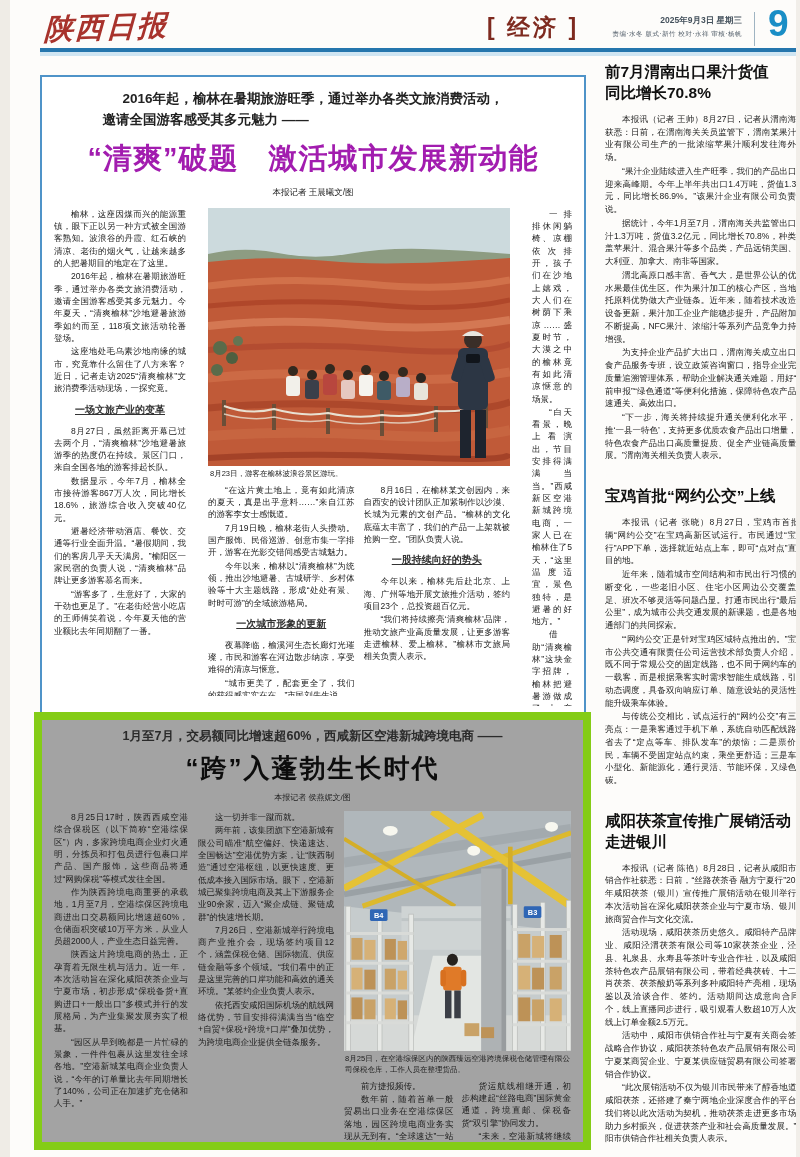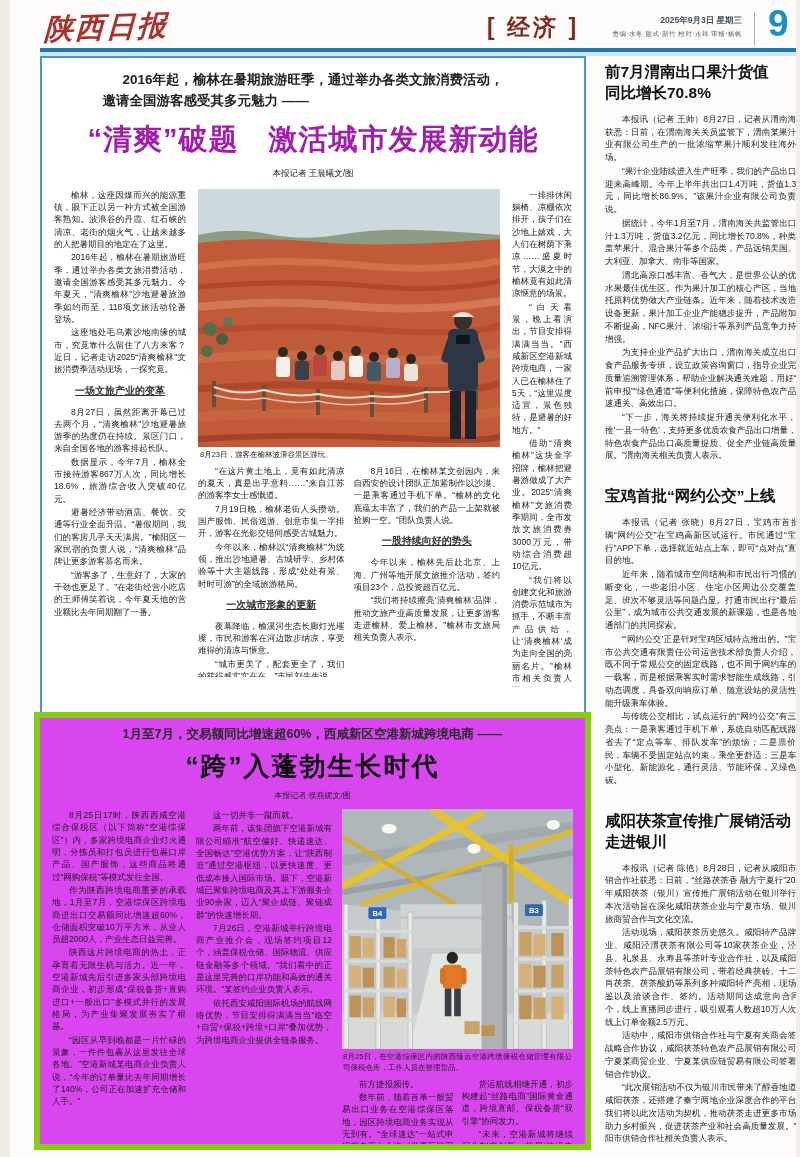--- a/index.html
+++ b/index.html
@@ -22,48 +22,48 @@
   .blue-band { position:absolute; left:30px; top:48px; width:758px; height:8px;
                background:linear-gradient(#2576ad 0 45%, #cfe5f2 45% 100%); }
 
   
   .body-col p { font-size:8.5px; line-height:1.45; color:#1c1c1c; text-align:justify;
                 text-indent:2em; margin-bottom:1px; }
   .subhead { text-align:center; font-size:10px; font-weight:bold; color:#333; margin:8px 0;text-decoration:underline; }
   .caption { font-size:7.5px; line-height:1.45; color:#222; text-align:justify; }
 
   
-  .top-box { position:absolute; left:30px; top:56px; width:546px; height:720px;
+  .top-box { position:absolute; left:30px; top:75px; width:546px; height:720px;
              border:2px solid #4f93c8; background:#fff; padding:12px 8px 6px; overflow:hidden; }
   .kicker { width:80%; margin:0 auto; font-size:13.5px; font-weight:bold; color:#222; line-height:1.55; }
   .kicker .k1 { display:block; text-align:center; }
   .kicker .k2 { display:block; text-align:left; }
   .top-headline { text-align:center; font-size:29px; font-weight:900; color:#a21caf;
                   letter-spacing:1px; margin-top:8px; }
   .byline { text-align:center; font-size:8.5px; color:#222; margin-top:8px; }
-  .top-columns { display:flex; gap:12px; margin-top:9px; height:498px; overflow:hidden; padding:0 4px; }
+  .top-columns { display:flex; gap:22px; margin-top:9px; height:498px; overflow:hidden; padding:0 4px; }
   .tcol1 { width:132px; overflow:hidden; }
   .tmid  { width:302px; flex:none; }
   .tcol4 { flex:1; overflow:hidden; }
   .photo-frame1 { width:302px; height:258px; overflow:hidden; }
   .tmid .caption { margin:3px 2px 4px; }
   .tmid-cols { display:flex; gap:9px; height:212px; overflow:hidden; }
   .tmid-cols .c { flex:1; overflow:hidden; }
 
   
   .sidebar { position:absolute; left:595px; top:62px; width:200px; height:1095px; overflow:hidden; }
   .side-article { margin-bottom:24px; }
   .side-title { font-size:15.5px; font-weight:900; color:#101010; line-height:1.35;
                 white-space:pre-line; margin-bottom:9px; }
   .side-article p { font-size:8.5px; line-height:1.5; color:#1c1c1c; text-align:justify;
                     text-indent:2em; margin-bottom:1px; }
 
   
   .bottom-box { position:absolute; left:24px; top:712px; width:557px; height:438px;
-                border:6px solid #84cc16; background:#d946ef; padding:8px 10px 4px; overflow:hidden; }
+                border:8px solid #84cc16; background:#a3a3a3; padding:8px 10px 4px; overflow:hidden; }
   .b-kicker { text-align:center; font-size:12.5px; font-weight:bold; color:#2a2a2a; }
   .b-headline { text-align:center; font-size:26px; font-weight:900; color:#0d0d0d;
                 letter-spacing:2px; margin-top:6px; }
   .b-byline { text-align:center; font-size:8px; color:#222; margin-top:6px; }
   .b-columns { display:flex; gap:10px; margin-top:8px; height:352px; overflow:hidden; padding:0 2px; }
   .bcol1 { width:134px; overflow:hidden; }
   .bcol2 { width:136px; overflow:hidden; }
   .bright { flex:1; display:flex; flex-direction:column; overflow:hidden; }
   .photo-frame2 { width:100%; height:240px; overflow:hidden; }
   .bright .caption { margin:3px 1px 4px; }
@@ -180,21 +180,21 @@
                 <p>今年以来，榆林以“清爽榆林”为统领，推出沙地避暑、古城研学、乡村体验等十大主题线路，形成“处处有景、时时可游”的全域旅游格局。</p>
               </div>
             <div class="subhead">一次城市形象的更新</div>
             <div>
                 <p>夜幕降临，榆溪河生态长廊灯光璀璨，市民和游客在河边散步纳凉，享受难得的清凉与惬意。</p>
                 <p>“城市更美了，配套更全了，我们的获得感实实在在。”市民刘先生说。</p>
               </div>
           </div>
           <div class="c body-col">
             <div>
-                <p>8月16日，在榆林某文创园内，来自西安的设计团队正加紧制作以沙漠、一是乘客通过手机下单。“榆林的文化底蕴太丰富了，我们的产品一上架就被抢购一空。”团队负责人说。</p>
+                <p>8月16日，在榆林某文创园内，来自西安的设计团队正加紧制作以沙漠、长城为元素的文创产品。“榆林的文化底蕴太丰富了，我们的产品一上架就被抢购一空。”团队负责人说。</p>
               </div>
             <div class="subhead">一股持续向好的势头</div>
             <div>
                 <p>今年以来，榆林先后赴北京、上海、广州等地开展文旅推介活动，签约项目23个，总投资超百亿元。</p>
                 <p>“我们将持续擦亮‘清爽榆林’品牌，推动文旅产业高质量发展，让更多游客走进榆林、爱上榆林。”榆林市文旅局相关负责人表示。</p>
               </div>
           </div>
         </div>
       </div>
 
@@ -247,21 +247,21 @@
   <section class="bottom-box">
     <div class="b-kicker">1月至7月，交易额同比增速超60%，西咸新区空港新城跨境电商 ——</div>
     <h1 class="b-headline">“跨”入蓬勃生长时代</h1>
     <div class="b-byline">本报记者 侯燕妮文/图</div>
 
     <div class="b-columns">
       <div class="bcol1 body-col">
         <div>
             <p>8月25日17时，陕西西咸空港综合保税区（以下简称“空港综保区”）内，多家跨境电商企业灯火通明，分拣员和打包员进行包裹口岸产品、国产服饰，这些商品将通过“网购保税”等模式发往全国。</p>
             <p>作为陕西跨境电商重要的承载地，1月至7月，空港综保区跨境电商进出口交易额同比增速超60%，仓储面积突破10万平方米，从业人员超2000人，产业生态日益完善。</p>
-            <p>陕西这片跨境电商的热土，正孕育着无限生机与活力。近一年，空港新城先后引进多家头部跨境电商企业，初步形成“保税备货+直购进口+一般出口”多模式并行的发展格局，为产业集聚发展夯实了根基。</p>
+            <p>陕西这片跨境电商的热土，正孕育着无限生机与活力。近一年，本次活动旨在深化咸阳茯茶企业与宁夏市场，初步形成“保税备货+直购进口+一般出口”多模式并行的发展格局，为产业集聚发展夯实了根基。</p>
             <p>“园区从早到晚都是一片忙碌的景象，一件件包裹从这里发往全球各地。”空港新城某电商企业负责人说，“今年的订单量比去年同期增长了140%，公司正在加速扩充仓储和人手。”</p>
           </div>
       </div>
       <div class="bcol2 body-col">
         <div>
             <p>这一切并非一蹴而就。</p>
             <p>两年前，该集团旗下空港新城有限公司瞄准“航空偏好、快递速达、全国畅达”空港优势方案，让“陕西制造”通过空港枢纽，以更快速度、更低成本接入国际市场。眼下，空港新城已聚集跨境电商及其上下游服务企业90余家，迈入“聚企成链、聚链成群”的快速增长期。</p>
             <p>7月26日，空港新城举行跨境电商产业推介会，现场签约项目12个，涵盖保税仓储、国际物流、供应链金融等多个领域。“我们看中的正是这里完善的口岸功能和高效的通关环境。”某签约企业负责人表示。</p>
             <p>依托西安咸阳国际机场的航线网络优势，节目安排得满满当当“临空+自贸+保税+跨境+口岸”叠加优势，为跨境电商企业提供全链条服务。</p>
           </div>

